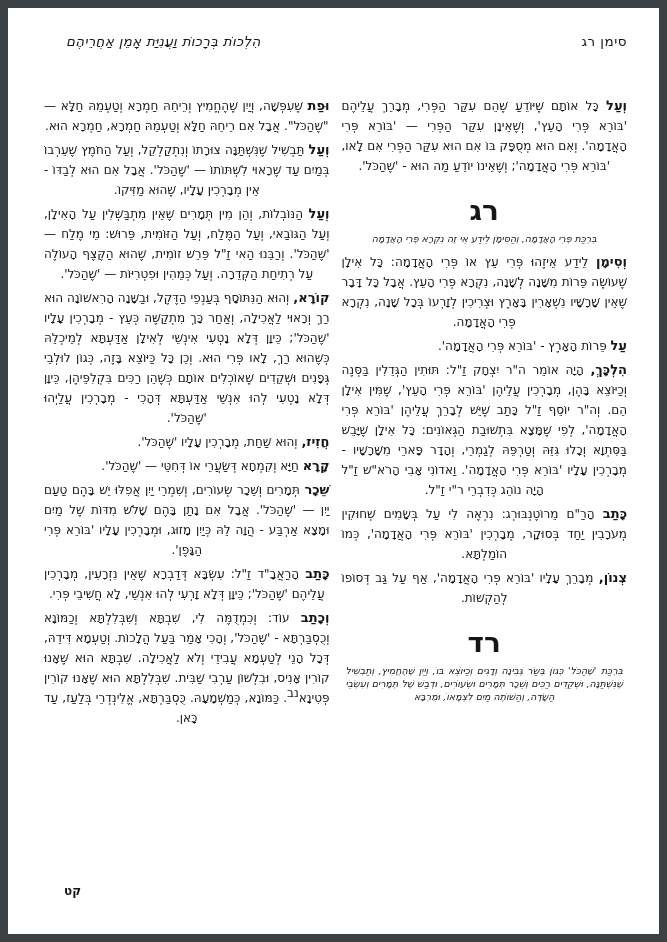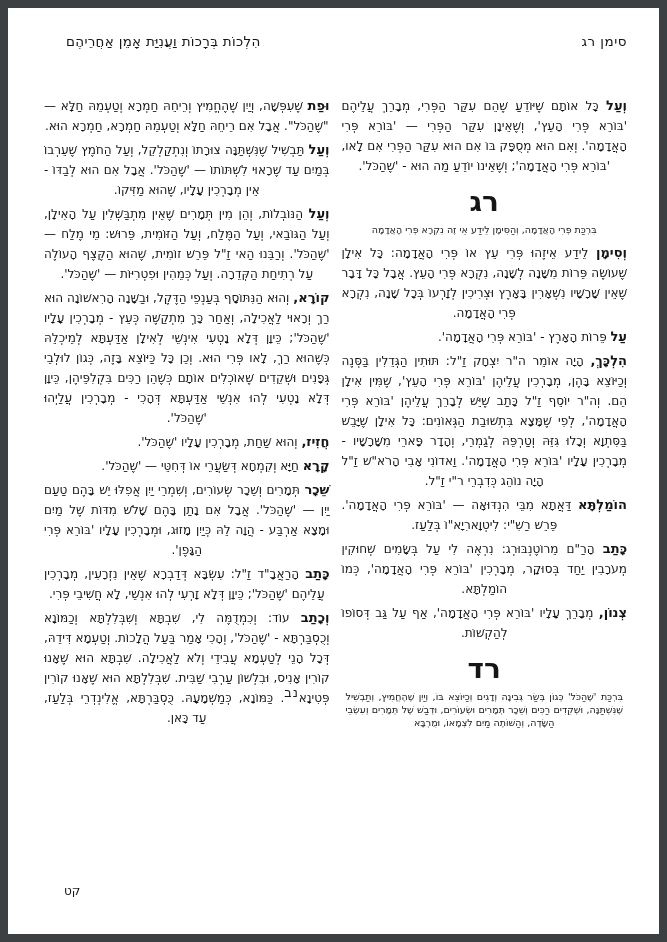--- a/index.html
+++ b/index.html
@@ -26,21 +26,21 @@
   }
   .page-header{
     display:flex;
     justify-content:space-between;
     align-items:baseline;
     padding:0 32px 0 58px;
     font-size:13.5px;
     line-height:17px;
   }
   .hdr-siman{letter-spacing:.5px;}
-  .hdr-title{letter-spacing:.3px;}
+  .hdr-title{letter-spacing:.3px;font-style:italic;}
   .columns{
     display:flex;
     gap:12px;
     padding:0 32px 0 36px;
     margin-top:46px;
   }
   .col{flex:1 1 0;min-width:0;}
   .para{
     margin:0 0 4px 0;
     font-size:12px;
@@ -50,44 +50,45 @@
   }
   .para.single{
     text-align:right;
     text-align-last:right;
   }
   .para b.lead{
     font-size:13px;
     font-weight:700;
   }
   .siman{
-    margin:11px 0 6px 0;
+    margin:20px 0 6px 0;
     text-align:center;
     font-size:28px;
     line-height:30px;
     font-weight:700;
   }
   .subtitle{
     margin:0 0 7px 0;
     font-size:9.5px;
     line-height:13px;
     text-align:justify;
     text-align-last:center;
     padding:0 4px;
+    font-style:italic;
   }
   sup.note{
     font-size:12px;
     line-height:0;
-    font-family:Liberation Mono, monospace;
   }
   .page-number{
     position:absolute;
     left:56px;
     bottom:36px;
     font-size:12px;
+    font-weight:bold;
   }
 </style>
 </head>
 <body>
 
 <div class="frame">
   <div class="page">
 
     <div class="page-header">
       <span class="hdr-siman">סימן רג</span>
@@ -96,21 +97,20 @@
 
     <div class="columns">
 
       <div class="col">
         <p class="para"><b class="lead">וְעַל</b> <span>כָּל אוֹתָם שֶׁיּוֹדֵעַ שֶׁהֵם עִקַּר הַפְּרִי, מְבָרֵךְ עֲלֵיהֶם 'בּוֹרֵא פְּרִי הָעֵץ', וְשֶׁאֵינָן עִקַּר הַפְּרִי — 'בּוֹרֵא פְּרִי הָאֲדָמָה'. וְאִם הוּא מְסֻפָּק בּוֹ אִם הוּא עִקַּר הַפְּרִי אִם לָאו, 'בּוֹרֵא פְּרִי הָאֲדָמָה'; וְשֶׁאֵינוֹ יוֹדֵעַ מַה הוּא - 'שֶׁהַכֹּל'.</span></p>
         <h2 class="siman">רג</h2>
         <p class="subtitle">בִּרְכַּת פְּרִי הָאֲדָמָה, וְהַסִּימָן לֵידַע אֵי זֶה נִקְרָא פְּרִי הָאֲדָמָה</p>
         <p class="para"><b class="lead">וְסִימָן</b> <span>לֵידַע אֵיזֶהוּ פְּרִי עֵץ אוֹ פְּרִי הָאֲדָמָה: כָּל אִילָן שֶׁעוֹשֶׂה פֵּרוֹת מִשָּׁנָה לְשָׁנָה, נִקְרָא פְּרִי הָעֵץ. אֲבָל כָּל דָּבָר שֶׁאֵין שָׁרָשָׁיו נִשְׁאָרִין בָּאָרֶץ וּצְרִיכִין לְזָרְעוֹ בְּכָל שָׁנָה, נִקְרָא פְּרִי הָאֲדָמָה.</span></p>
         <p class="para single"><b class="lead">עַל</b> <span>פֵּרוֹת הָאָרֶץ - 'בּוֹרֵא פְּרִי הָאֲדָמָה'.</span></p>
         <p class="para"><b class="lead">הִלְכָּךְ,</b> <span>הָיָה אוֹמֵר ה"ר יִצְחָק זַ"ל: תּוּתִין הַגְּדֵלִין בַּסְּנֶה וְכַיּוֹצֵא בָּהֶן, מְבָרְכִין עֲלֵיהֶן 'בּוֹרֵא פְּרִי הָעֵץ', שֶׁמִּין אִילָן הֵם. וְה"ר יוֹסֵף זַ"ל כָּתַב שֶׁיֵּשׁ לְבָרֵךְ עֲלֵיהֶן 'בּוֹרֵא פְּרִי הָאֲדָמָה', לְפִי שֶׁמָּצָא בִּתְשׁוּבַת הַגְּאוֹנִים: כָּל אִילָן שֶׁיָּבֵשׁ בַּסִּתְוָא וְכָלוּ גִּזֵּהּ וְטַרְפֵּהּ לְגַמְרֵי, וְהָדָר פָּארֵי מִשָּׁרָשָׁיו - מְבָרְכִין עָלָיו 'בּוֹרֵא פְּרִי הָאֲדָמָה'. וַאדוֹנִי אָבִי הָרֹא"שׁ זַ"ל הָיָה נוֹהֵג כְּדִבְרֵי ר"י זַ"ל.</span></p>
-        <p class="para"><b class="lead">הוֹמַלְתָּא</b> <span>דַּאֲתָא מִבֵּי הִנְדּוּאָה — 'בּוֹרֵא פְּרִי הָאֲדָמָה'. פֵּרֵשׁ רַשִׁ"י: לִיטְוָארִיָא"וֹ בְּלַעַז.</span></p>
         <p class="para"><b class="lead">כָּתַב</b> <span>הָרַ"ם מֵרוֹטֶנְבּוּרְג: נִרְאֶה לִי עַל בְּשָׂמִים שְׁחוּקִין מְעֹרָבִין יַחַד בְּסוּקָר, מְבָרְכִין 'בּוֹרֵא פְּרִי הָאֲדָמָה', כְּמוֹ הוֹמַלְתָּא.</span></p>
         <p class="para"><b class="lead">צְנוֹן,</b> <span>מְבָרֵךְ עָלָיו 'בּוֹרֵא פְּרִי הָאֲדָמָה', אַף עַל גַּב דְּסוֹפוֹ לְהַקְשׁוֹת.</span></p>
         <h2 class="siman">רד</h2>
         <p class="subtitle">בִּרְכַּת 'שֶׁהַכֹּל' כְּגוֹן בְּשַׂר גְּבִינָה וְדָגִים וְכַיּוֹצֵא בּוֹ, וְיַיִן שֶׁהֶחֱמִיץ, וְתַבְשִׁיל שֶׁנִּשְׁתַּנָּה, וּשְׁקֵדִים רַכִּים וְשֵׁכָר תְּמָרִים וּשְׂעוֹרִים, וּדְבַשׁ שֶׁל תְּמָרִים וְעִשְׂבֵי הַשָּׂדֶה, וְהַשּׁוֹתֶה מַיִם לִצְמָאוֹ, וּמֻרְבָּא</p>
       </div>
 
       <div class="col">
         <p class="para"><b class="lead">וּפַת</b> <span>שֶׁעִפְּשָׁה, וְיַיִן שֶׁהֶחֱמִיץ וְרֵיחֵהּ חַמְרָא וְטַעְמֵהּ חַלָּא — "שֶׁהַכֹּל". אֲבָל אִם רֵיחֵהּ חַלָּא וְטַעְמֵהּ חַמְרָא, חַמְרָא הוּא.</span></p>
         <p class="para"><b class="lead">וְעַל</b> <span>תַּבְשִׁיל שֶׁנִּשְׁתַּנָּה צוּרָתוֹ וְנִתְקַלְקֵל, וְעַל הַחֹמֶץ שֶׁעֵרְבוֹ בְּמַיִם עַד שֶׁרָאוּי לִשְׁתּוֹתוֹ — 'שֶׁהַכֹּל'. אֲבָל אִם הוּא לְבַדּוֹ - אֵין מְבָרְכִין עָלָיו, שֶׁהוּא מַזִּיקוֹ.</span></p>
         <p class="para"><b class="lead">וְעַל</b> <span>הַנּוֹבְלוֹת, וְהֵן מִין תְּמָרִים שֶׁאֵין מִתְבַּשְּׁלִין עַל הָאִילָן, וְעַל הַגּוֹבַאי, וְעַל הַמֶּלַח, וְעַל הַזּוֹמִית, פֵּרוּשׁ: מֵי מֶלַח — 'שֶׁהַכֹּל'. וְרַבֵּנוּ הַאי זַ"ל פֵּרֵשׁ זוֹמִית, שֶׁהוּא הַקֶּצֶף הָעוֹלֶה עַל רְתִיחַת הַקְּדֵרָה. וְעַל כְּמֵהִין וּפִטְרִיּוֹת — 'שֶׁהַכֹּל'.</span></p>

